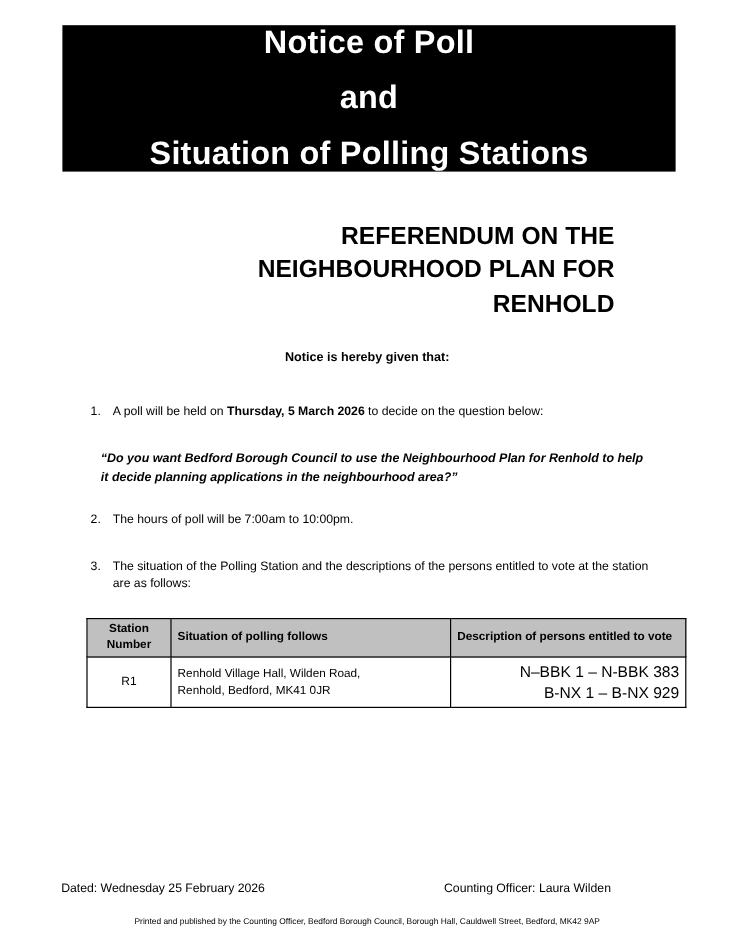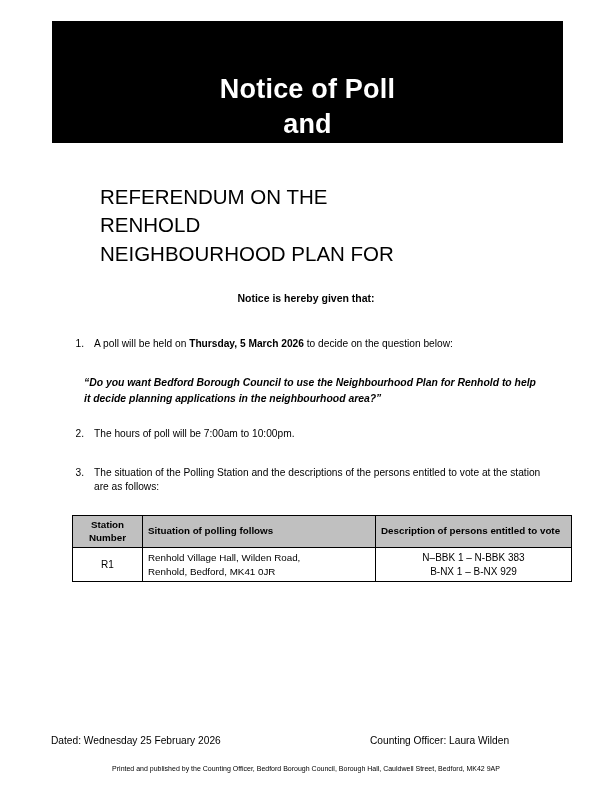--- a/index.html
+++ b/index.html
@@ -28,37 +28,38 @@
     position: absolute;
     left: 52px;
     top: 21px;
     width: 511px;
     height: 122px;
     background: #000000;
     color: #ffffff;
     display: flex;
     flex-direction: column;
     align-items: center;
-    justify-content: flex-end;
+    justify-content: center;
     text-align: center;
     font-weight: bold;
     font-size: 27px;
     line-height: 1.32;
     letter-spacing: 0.2px;
+    gap: 11px;
   }
   .banner-line { display: block; white-space: nowrap; }
 
   
   .main-title {
     position: absolute;
     left: 100px;
     top: 183px;
     width: 412px;
-    text-align: left;
-    font-weight: normal;
+    text-align: right;
+    font-weight: bold;
     font-size: 20.5px;
     line-height: 1.38;
   }
   .main-title span { display: block; }
 
   
   .notice-line {
     position: absolute;
     left: 56px;
     top: 292px;
@@ -131,23 +132,23 @@
     text-align: center;
     font-size: 10px;
   }
   .td-situation {
     text-align: left;
     padding-left: 10px;
     line-height: 1.35;
     font-size: 9.8px;
   }
   .td-desc {
-    text-align: center;
+    text-align: right;
     line-height: 1.35;
-    font-size: 10px;
+    font-size: 13px;
   }
   .td-situation span,
   .td-desc span { display: block; }
 
   
   .dated {
     position: absolute;
     left: 51px;
     top: 735px;
     font-size: 10.2px;
@@ -168,26 +169,27 @@
   }
 </style>
 </head>
 <body>
 
 <div class="page">
 
   <div class="banner">
     <span class="banner-line">Notice of Poll</span>
     <span class="banner-line">and</span>
+    <span class="banner-line">Situation of Polling Stations</span>
   </div>
 
   <div class="main-title">
     <span>REFERENDUM ON THE</span>
+    <span>NEIGHBOURHOOD PLAN FOR</span>
     <span>RENHOLD</span>
-    <span>NEIGHBOURHOOD PLAN FOR</span>
   </div>
 
   <div class="notice-line">Notice is hereby given that:</div>
 
   <div class="item item1">
     <span class="item-num">1.</span>
     <span class="item-body"><span>A poll will be held on </span><b>Thursday, 5 March 2026</b><span> to decide on the question below:</span></span>
   </div>
 
   <div class="question">“Do you want Bedford Borough Council to use the Neighbourhood Plan for Renhold to help it decide planning applications in the neighbourhood area?”</div>

